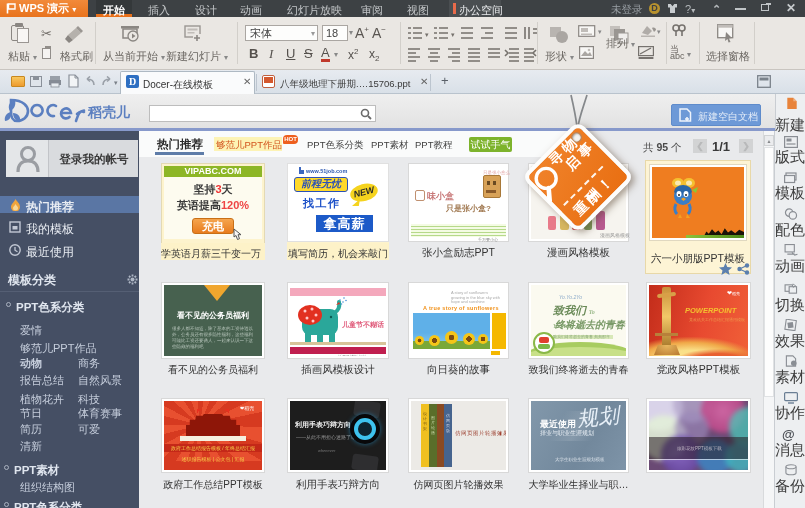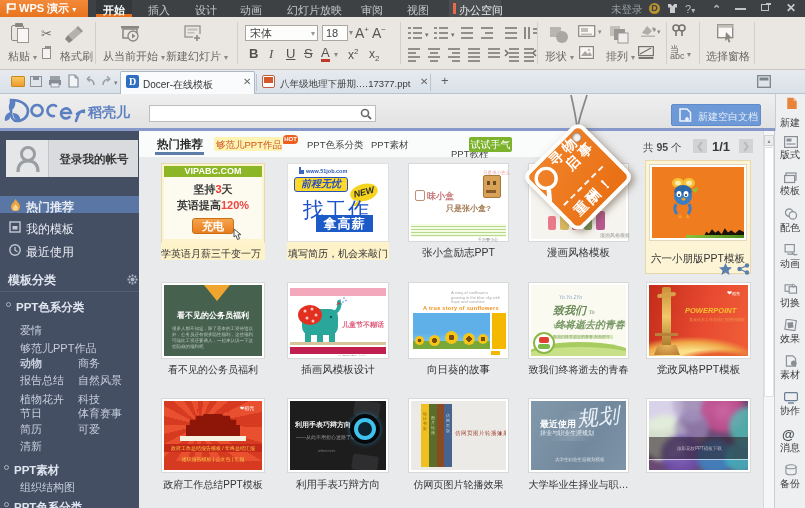--- a/index.html
+++ b/index.html
@@ -6,21 +6,21 @@
 .a{position:absolute;}
 .ic{position:absolute;color:#75716c;}
 .sep{position:absolute;width:1px;background:#d2cfca;top:22px;height:42px;}
 .rlab{position:absolute;font-size:11px;color:#6b6762;white-space:nowrap;}
 .tabtxt{position:absolute;font-size:11px;color:#c3c6c8;top:3px;white-space:nowrap;}
 .snav{position:absolute;font-size:12px;color:#e8ecf2;white-space:nowrap;}
 .scat{position:absolute;font-size:11px;color:#c6cedc;white-space:nowrap;}
 .cap{position:absolute;font-size:10.5px;color:#333;text-align:center;white-space:nowrap;}
 .card{position:absolute;background:#fff;border:1px solid #d8d8d8;}
 .rsico{position:absolute;left:784px;width:14px;height:12px;}
-.rslab{position:absolute;left:775px;width:30px;text-align:center;font-size:10px;color:#3c3c3c;}
+.rslab{position:absolute;left:775px;width:30px;text-align:center;font-size:15px;color:#3c3c3c;}
 .navtab{position:absolute;top:137px;font-size:11.5px;color:#3f3f3f;white-space:nowrap;}
 </style></head>
 <body>
 
 <div class="a" style="left:0;top:0;width:805px;height:17px;background:#3d4144;"></div>
 <div class="a" style="left:0;top:0;width:88px;height:17px;background:linear-gradient(#f28a3a,#e8731d);color:#fff;font-size:11px;font-weight:bold;line-height:16px;padding-left:6px;"><svg width="10" height="11" viewBox="0 0 10 11" style="vertical-align:-2px;margin-right:3px;">
       <path d="M1.5 0.5 v10" stroke="#fff" stroke-width="1.6"></path>
       <path d="M2.5 1 h6.5 v5 H2.5 Z" fill="none" stroke="#fff" stroke-width="1.4"></path>
     </svg>WPS 演示 <span style="font-weight:normal;font-size:8px;">▾</span></div>
 <div class="a" style="left:96px;top:0;width:36px;height:17px;background:#34383a;"></div>
@@ -138,21 +138,21 @@
     <rect x="0.6" y="0.6" width="13.8" height="11.8" fill="#f8f7f5" stroke="#8a8682" stroke-width="1.2"></rect>
     <path d="M2 10 L6 5 L9 8 L11 6 L13 10 Z" fill="#aaa6a2"></path>
     <circle cx="10" cy="4" r="1.3" fill="#c0bcb8"></circle>
   </svg>
 
 <svg class="a" style="left:609px;top:25px;" width="20" height="19" viewBox="0 0 20 19">
     <rect x="1" y="1" width="10" height="10" fill="#c4c0bc"></rect>
     <rect x="5" y="4" width="11" height="11" fill="#9a9692"></rect>
     <rect x="9" y="8" width="10" height="10" fill="#f0eeec" stroke="#9a9692" stroke-width="1"></rect>
   </svg>
-<div class="rlab" style="left:606px;top:49px;">排列 <span style="font-size:8px;color:#888;">▾</span></div>
+<div class="rlab" style="left:606px;top:36px;">排列 <span style="font-size:8px;color:#888;">▾</span></div>
 <svg class="a" style="left:639px;top:25px;" width="24" height="12" viewBox="0 0 24 12">
     <path d="M3 8 L8 1 L13 6 L9 10 Z" fill="#b0aca8"></path>
     <path d="M13 3 c2 -1 4 0 4 2 l-2 2 Z" fill="#9a9692"></path>
     <rect x="2" y="10.5" width="14" height="1.5" fill="#b8b4b0"></rect>
     <text x="18" y="9" font-size="7" fill="#888">▾</text>
   </svg>
 <svg class="a" style="left:638px;top:46px;" width="16" height="13" viewBox="0 0 16 13">
     <rect x="0.6" y="0.6" width="14.8" height="9" fill="none" stroke="#76726e" stroke-width="1.2"></rect>
     <path d="M2 8 L13 2" stroke="#76726e" stroke-width="1.4"></path>
     <rect x="0.6" y="11" width="14.8" height="2" fill="#76726e"></rect>
@@ -199,21 +199,21 @@
   </svg>
 <div class="a" style="left:114px;top:79px;font-size:7px;color:#7a8088;">▾</div>
 
 <div class="a" style="left:120px;top:71px;width:135px;height:23px;background:#fafbfc;border:1px solid #aeb9c3;border-bottom:none;border-radius:2px 2px 0 0;"></div>
 <div class="a" style="left:126px;top:75px;width:13px;height:13px;background:#2e6fc2;border-radius:2px;color:#fff;font-size:10px;font-weight:bold;text-align:center;line-height:13px;font-family:&quot;Liberation Serif&quot;,serif;">D</div>
 <div class="a" style="left:143px;top:78px;font-size:10px;color:#333;">Docer-在线模板</div>
 <div class="a" style="left:243px;top:76px;font-size:10px;color:#666;">✕</div>
 
 <div class="a" style="left:262px;top:75px;width:13px;height:13px;background:#fff;border:1px solid #c06040;border-radius:2px;"></div>
 <div class="a" style="left:264px;top:77px;width:9px;height:6px;background:#d4582e;"></div>
-<div class="a" style="left:280px;top:78px;font-size:9.5px;color:#3a3a3a;width:132px;overflow:hidden;white-space:nowrap;">八年级地理下册期.…17377.ppt</div>
+<div class="a" style="left:280px;top:78px;font-size:9.5px;color:#3a3a3a;width:132px;overflow:hidden;white-space:nowrap;">八年级地理下册期.…15706.ppt</div>
 <div class="a" style="left:420px;top:76px;font-size:10px;color:#666;">✕</div>
 <div class="a" style="left:441px;top:73px;font-size:13px;color:#5a6068;">+</div>
 <div class="a" style="left:256px;top:74px;width:1px;height:17px;background:#bcc5cf;"></div>
 <div class="a" style="left:430px;top:74px;width:1px;height:17px;background:#bcc5cf;"></div>
 <svg class="a" style="left:757px;top:75px;" width="14" height="13" viewBox="0 0 14 13">
     <rect x="0.7" y="0.7" width="12.6" height="11.6" fill="none" stroke="#7a828a" stroke-width="1.3"></rect>
     <rect x="2.5" y="2.5" width="9" height="3" fill="#7a828a"></rect>
   </svg>
 
 <div class="a" style="left:0;top:94px;width:805px;height:34px;background:linear-gradient(#efefef,#e2e2e2);"></div>
@@ -304,21 +304,21 @@
 
 <div class="a" style="left:139px;top:131px;width:624px;height:26px;background:#e9eaec;"></div>
 <div class="a" style="left:139px;top:131px;width:445px;height:26px;background:#fafbfb;"></div>
 <div class="navtab" style="left:157px;font-weight:bold;color:#2a2a2a;font-size:11.5px;">热门推荐</div>
 <div class="a" style="left:155px;top:152px;width:49px;height:2.5px;background:#5e7ca8;"></div>
 <div class="a" style="left:214px;top:137px;width:68px;height:14px;background:#fdf3b5;"></div>
 <div class="navtab" style="left:216px;top:139px;color:#d2541e;font-size:9.5px;">够范儿PPT作品</div>
 <div class="a" style="left:283px;top:135px;width:15px;height:9px;background:#ee5f1e;border-radius:4px 4px 4px 1px;color:#fff;font-size:6px;font-weight:bold;text-align:center;line-height:9px;">HOT</div>
 <div class="navtab" style="left:307px;top:139px;font-size:9.5px;">PPT色系分类</div>
 <div class="navtab" style="left:371px;top:139px;font-size:9.5px;">PPT素材</div>
-<div class="navtab" style="left:415px;top:148px;font-size:9.5px;margin-left:36px;">PPT教程</div>
+<div class="navtab" style="left:415px;top:139px;font-size:9.5px;">PPT教程</div>
 <div class="a" style="left:469px;top:137px;width:43px;height:15px;background:#7db32c;color:#fff;font-size:10px;text-align:center;line-height:15px;border-radius:2px;white-space:nowrap;">试试手气</div>
 <div class="a" style="left:643px;top:141px;font-size:10.5px;color:#4a4a4a;">共 <b>95</b> 个</div>
 <div class="a" style="left:693px;top:139px;width:14px;height:14px;background:#d2d3d4;color:#b8b9ba;text-align:center;line-height:14px;font-size:9px;font-weight:bold;">❮</div>
 <div class="a" style="left:712px;top:139px;font-size:13px;font-weight:bold;color:#3a3a3a;">1/1</div>
 <div class="a" style="left:739px;top:139px;width:14px;height:14px;background:#d2d3d4;color:#b8b9ba;text-align:center;line-height:14px;font-size:9px;font-weight:bold;">❯</div>
 
 <div class="a" style="left:763px;top:131px;width:11px;height:377px;background:#f5f6f7;border-left:1px solid #d8dadc;"></div>
 <div class="a" style="left:764px;top:135px;width:10px;height:11px;background:#ebecee;border:1px solid #d0d2d4;color:#85878a;font-size:5px;text-align:center;line-height:10px;">▲</div>
 <div class="a" style="left:764px;top:147px;width:10px;height:250px;background:#fdfdfd;border:1px solid #e0e2e4;"></div>
 <div class="a" style="left:774px;top:131px;width:31px;height:377px;background:#edeff1;border-left:1px solid #c9cdd2;"></div>
@@ -392,21 +392,21 @@
 
 <div class="a" style="left:287px;top:163px;width:102px;height:96px;background:#fdf3cd;"></div>
 <div class="a" style="left:287px;top:163px;width:102px;height:79px;background:#fff;border:1px solid #e0e0e0;"></div>
 <svg class="a" style="left:297px;top:167px;" width="7" height="8" viewBox="0 0 7 8">
     <path d="M2 0 h2 v3 h3 v4 h-5 Z" fill="#3a66c0"></path>
   </svg>
 <div class="a" style="left:306px;top:168px;font-size:5.5px;color:#2a56b0;font-weight:bold;">www.51job.com</div>
 <div class="a" style="left:294px;top:177px;width:54px;height:15px;background:#ffd92a;border:1.5px solid #2a50b8;border-radius:3px;color:#2a50b8;font-size:10px;font-weight:bold;font-style:italic;text-align:center;line-height:12px;">前程无忧</div>
 <div class="a" style="left:350px;top:184px;width:28px;height:17px;background:#f5d31e;border-radius:50%;transform:rotate(-14deg);color:#2a2a2a;font-size:9px;font-weight:bold;font-style:italic;text-align:center;line-height:17px;">NEW</div>
 <div class="a" style="left:352px;top:199px;width:8px;height:7px;background:#f5d31e;clip-path:polygon(0 100%,100% 0,85% 100%);"></div>
-<div class="a" style="left:303px;top:196px;font-size:21px;font-weight:normal;color:#1c50c8;letter-spacing:1.5px;">找工作</div>
+<div class="a" style="left:303px;top:196px;font-size:11px;font-weight:bold;color:#1c50c8;letter-spacing:1.5px;">找工作</div>
 <div class="a" style="left:316px;top:215px;width:57px;height:17px;background:#1c5ac8;color:#fff;font-size:13px;font-weight:bold;text-align:center;line-height:17px;letter-spacing:1px;">拿高薪</div>
 <div class="a" style="left:287px;top:243px;width:102px;height:17px;background:#fdf2c8;"></div>
 <div class="cap" style="left:287px;top:247px;width:102px;font-size:10px;">填写简历，机会来敲门</div>
 
 <div class="card" style="left:408px;top:163px;width:101px;height:79px;"></div>
 <div class="a" style="left:483px;top:170px;font-size:4.5px;color:#e0a0a0;">只是张小盒么</div>
 <div class="a" style="left:483px;top:175px;width:18px;height:23px;background:#d8a258;border:1px solid #a87838;border-radius:2px;"></div>
 <div class="a" style="left:487px;top:181px;width:3px;height:4px;background:#6a4a22;"></div>
 <div class="a" style="left:493px;top:181px;width:3px;height:4px;background:#6a4a22;"></div>
 <div class="a" style="left:486px;top:190px;width:10px;height:3px;background:#8a5a2a;"></div>

